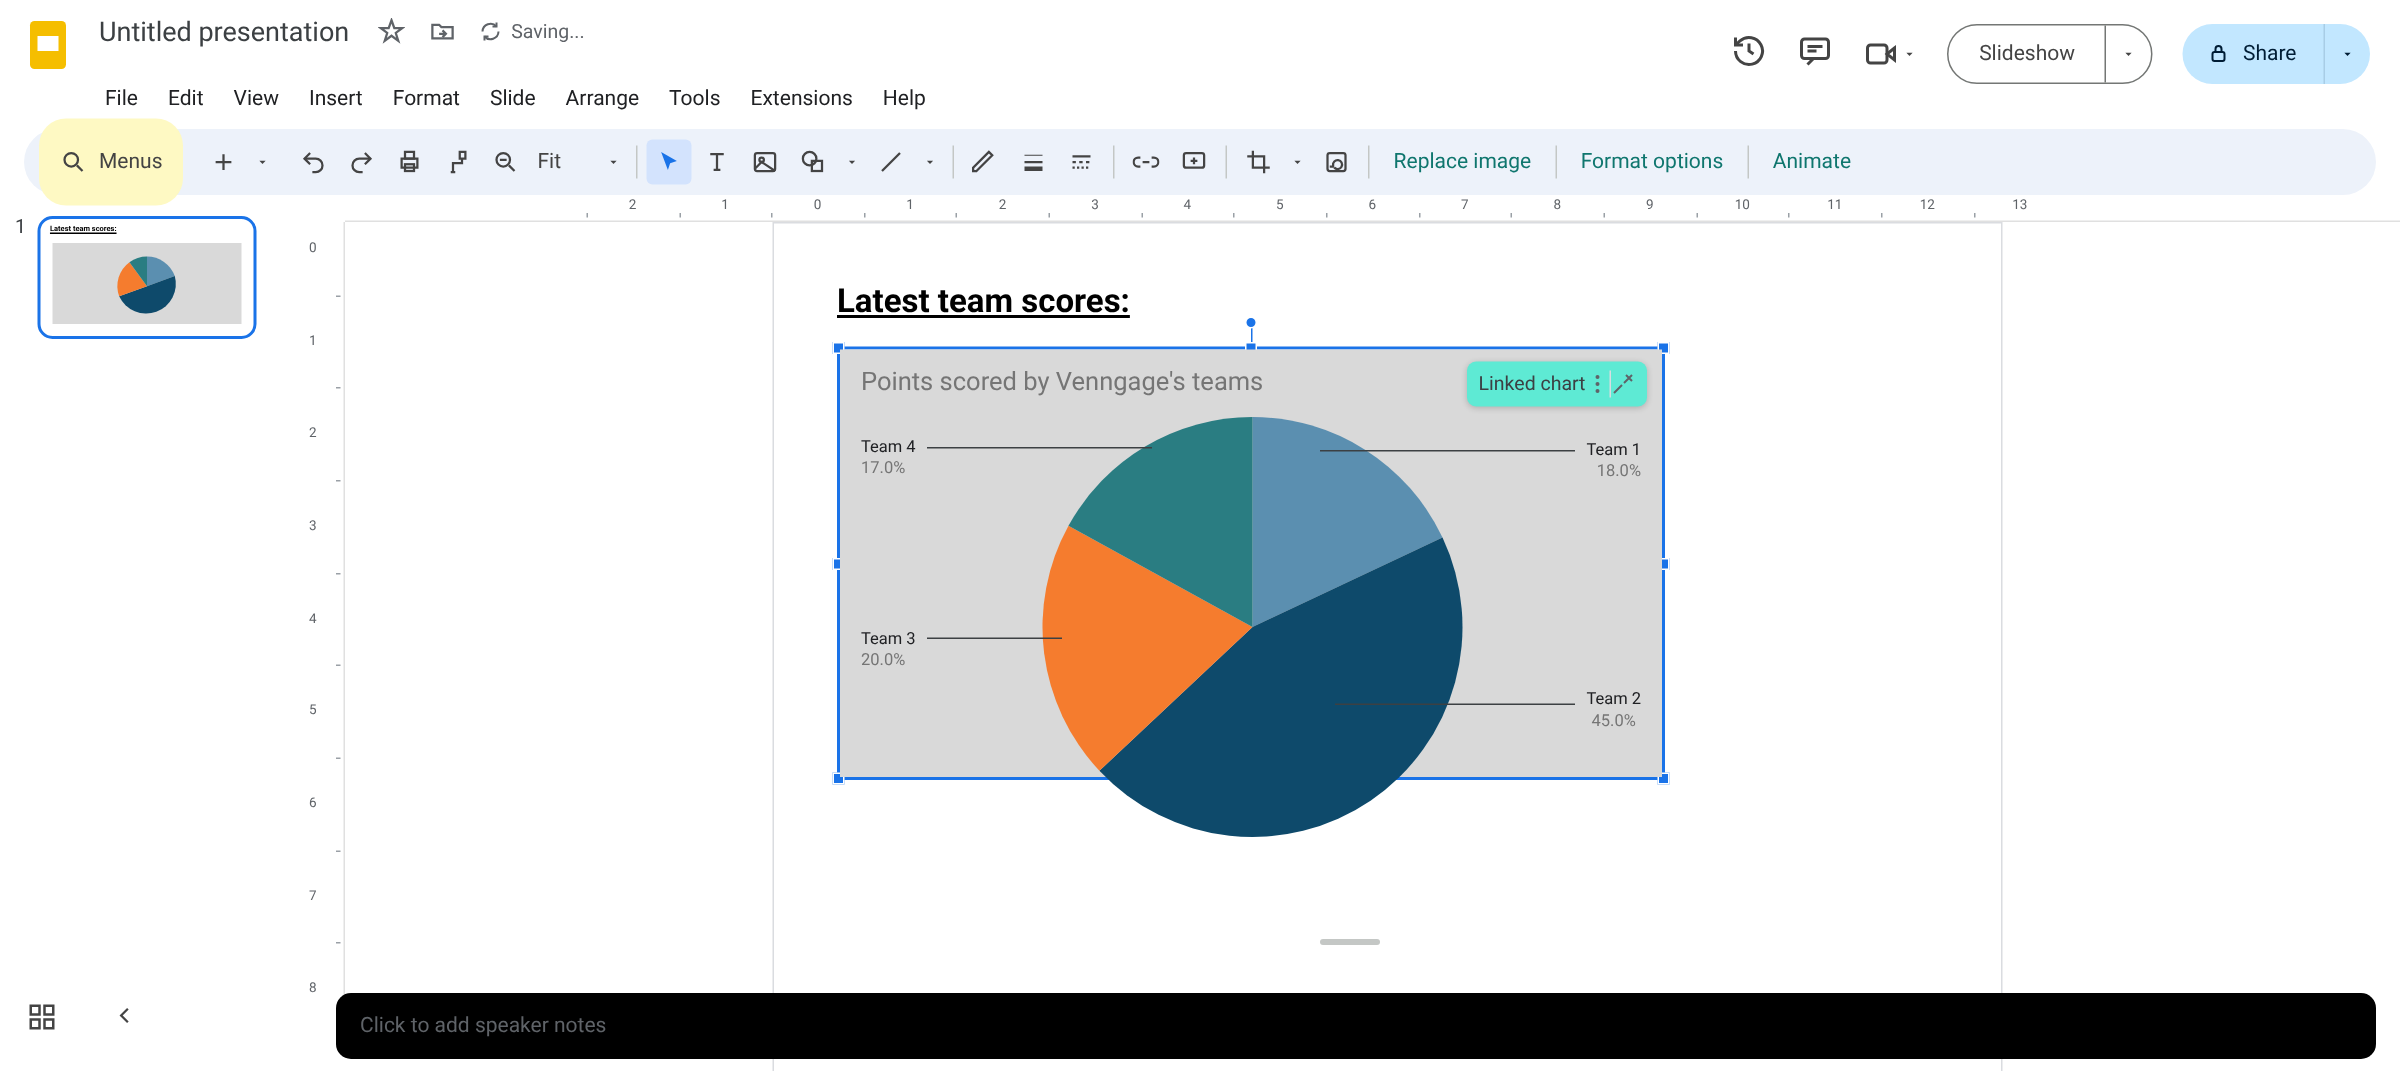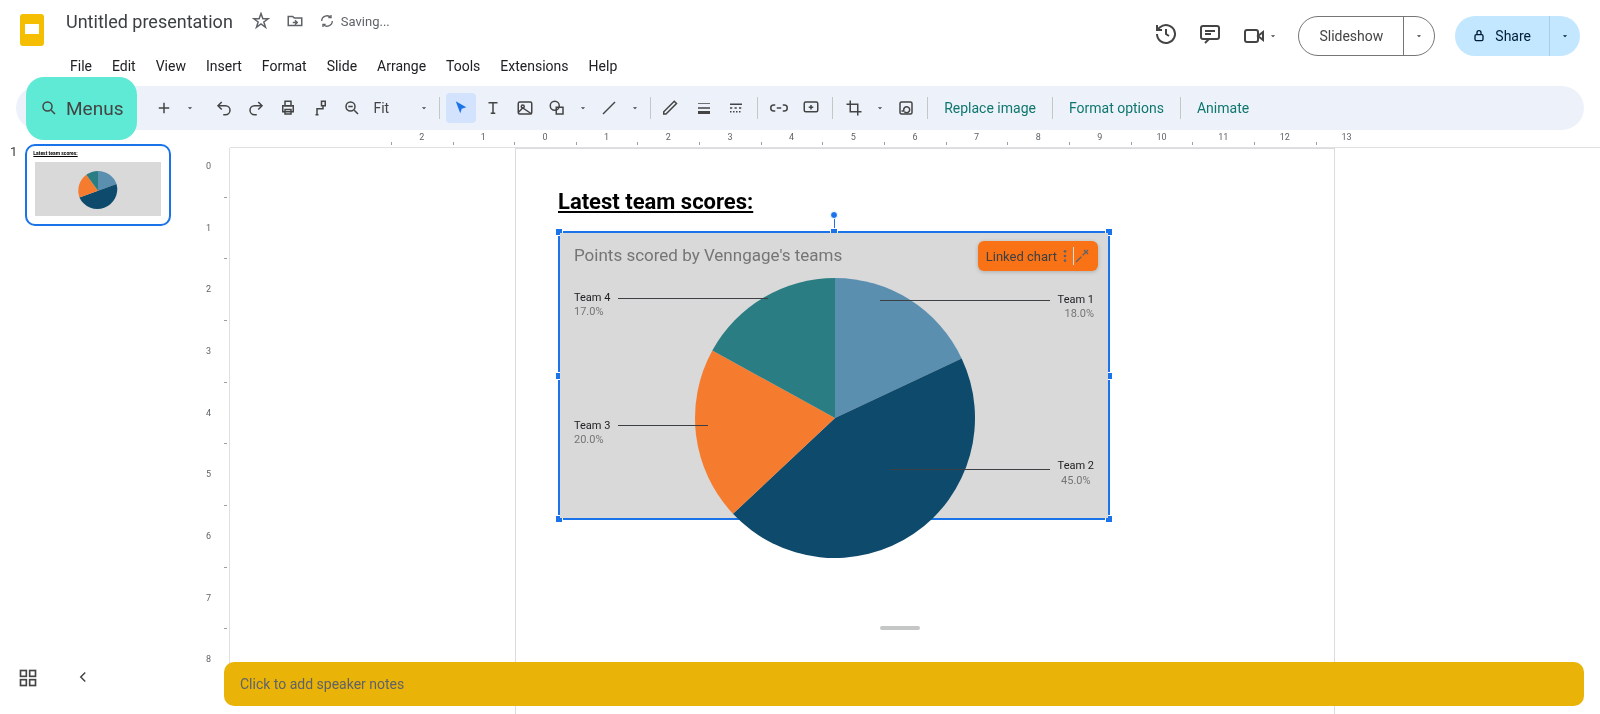--- a/index.html
+++ b/index.html
@@ -15,21 +15,21 @@
 .menu-item{font-size:14px;color:#202124;padding:4px 8px;cursor:pointer;border-radius:4px}
 .header-right{display:flex;align-items:center;gap:20px;padding-right:4px;padding-top:8px}
 .hdr-icon{color:#444;cursor:pointer}
 .slideshow-btn{display:flex;align-items:center;border:1px solid #747775;border-radius:20px;height:40px}
 .slideshow-main{padding:0 20px;font-size:14px;color:#444;cursor:pointer}
 .slideshow-dd{border-left:1px solid #747775;padding:0 10px;height:100%;display:flex;align-items:center;cursor:pointer}
 .share-btn{display:flex;align-items:center;background:#c2e7ff;border-radius:20px;height:40px}
 .share-main{padding:0 18px 0 16px;font-size:14px;color:#001d35;display:flex;align-items:center;gap:8px;cursor:pointer}
 .share-dd{border-left:1px solid #a8cde6;padding:0 10px;height:100%;display:flex;align-items:center;cursor:pointer}
 .toolbar{margin:8px 16px 0 16px;background:#edf2fa;border-radius:24px;padding:4px 10px;display:flex;align-items:center;gap:2px;height:44px}
-.tb-search{display:flex;align-items:center;gap:8px;background:#5eead4;border-radius:18px;padding:20px 14px;color:#444;font-size:19px;cursor:pointer}
+.tb-search{display:flex;align-items:center;gap:8px;background:#fef9c3;border-radius:18px;padding:20px 14px;color:#444;font-size:14px;cursor:pointer}
 .tb-btn{width:30px;height:30px;display:flex;align-items:center;justify-content:center;color:#444;cursor:pointer;border-radius:4px}
 .tb-btn.active{background:#d3e3fd}
 .tb-sep{width:1px;height:22px;background:#c4c7c5;margin:0 4px}
 .tb-dd{display:flex;align-items:center;padding:0 4px}
 .zoombox{display:flex;align-items:center;color:#444;font-size:14px;padding:0 4px;gap:30px;cursor:pointer}
 .tb-text{font-size:14px;color:#0f766e;padding:0 10px;cursor:pointer}
 .main{display:flex;height:calc(714px - 158px);position:relative}
 .thumb-col{width:200px;padding:14px 10px;position:relative}
 .thumb-wrap{display:flex;gap:8px}
 .thumb-num{font-size:13px;color:#3c4043}
@@ -38,29 +38,29 @@
 .ruler-h{position:absolute;top:0;left:30px;right:0;height:18px;background:#fff;border-bottom:1px solid #e0e0e0}
 .ruler-v{position:absolute;top:18px;left:0;width:30px;bottom:0;background:#fff;border-right:1px solid #e0e0e0}
 .slide{position:absolute;left:315px;top:18px;width:820px;height:586px;background:#fff;border:1px solid #dadce0}
 .slide-title{position:absolute;left:42px;top:40px;font-size:22px;font-weight:700;text-decoration:underline;color:#000}
 .chart-sel{position:absolute;left:42px;top:82px;width:552px;height:289px;border:2px solid #1a73e8}
 .sel-handle{position:absolute;width:8px;height:8px;background:#1a73e8;border:1px solid #fff}
 .rot-handle{position:absolute;width:8px;height:8px;background:#1a73e8;border:1px solid #fff;border-radius:50%;left:50%;top:-22px;transform:translateX(-50%)}
 .rot-line{position:absolute;width:1px;height:18px;background:#1a73e8;left:50%;top:-18px}
 .chart-box{position:absolute;inset:0;background:#d9d9d9}
 .chart-title{position:absolute;left:14px;top:12px;font-size:17px;color:#757575}
-.linked-badge{position:absolute;right:10px;top:8px;background:#f97316;border-radius:6px;box-shadow:0 1px 4px rgba(0,0,0,0.2);display:flex;align-items:center;padding:6px 8px;gap:0}
+.linked-badge{position:absolute;right:10px;top:8px;background:#5eead4;border-radius:6px;box-shadow:0 1px 4px rgba(0,0,0,0.2);display:flex;align-items:center;padding:6px 8px;gap:0}
 .linked-text{font-size:13px;color:#3c4043}
 .linked-sep{width:1px;height:18px;background:#dadce0}
 .pie-svg{position:absolute;left:130px;top:40px;width:290px;height:290px}
 .lbl{position:absolute;font-size:11px;color:#3c4043;line-height:1.3}
 .lbl .name{color:#202124}
 .lbl .pct{color:#757575}
 .leader{position:absolute;height:1px;background:#3c4043}
-.notes-bar{position:absolute;left:224px;right:16px;bottom:8px;height:44px;background:#eab308;border-radius:10px;display:flex;align-items:center;padding:0 16px}
+.notes-bar{position:absolute;left:224px;right:16px;bottom:8px;height:44px;background:#000000;border-radius:10px;display:flex;align-items:center;padding:0 16px}
 .notes-text{color:#5f6368;font-size:14px}
 .drag-handle{position:absolute;left:50%;bottom:56px;transform:translateX(-50%);width:40px;height:4px;background:#c4c7c5;border-radius:2px}
 .bottom-left{position:absolute;left:18px;bottom:22px;display:flex;gap:36px;color:#444}
 .ruler-h .tk{position:absolute;top:2px;font-size:9px;color:#5f6368;transform:translateX(-50%)}
 .ruler-h .mn{position:absolute;top:12px;width:1px;height:3px;background:#9aa0a6}
 .ruler-v .tk{position:absolute;left:6px;font-size:9px;color:#5f6368;transform:translateY(-50%)}
 .ruler-v .mn{position:absolute;left:24px;height:1px;width:3px;background:#9aa0a6}
 .mini-chart{position:absolute;left:8px;top:16px;right:8px;bottom:8px;background:#d9d9d9}
 .mini-title{position:absolute;left:6px;top:4px;font-size:5px;font-weight:700;text-decoration:underline}
 </style>

